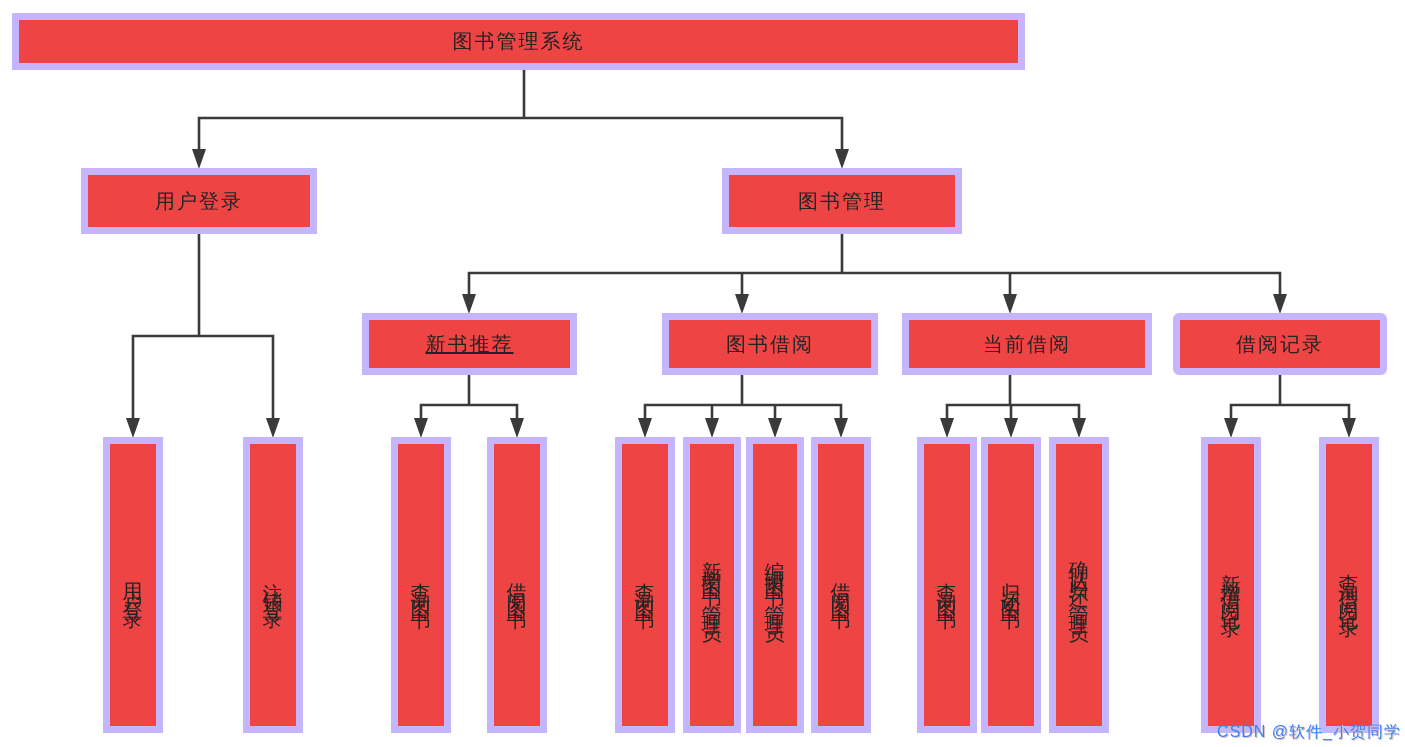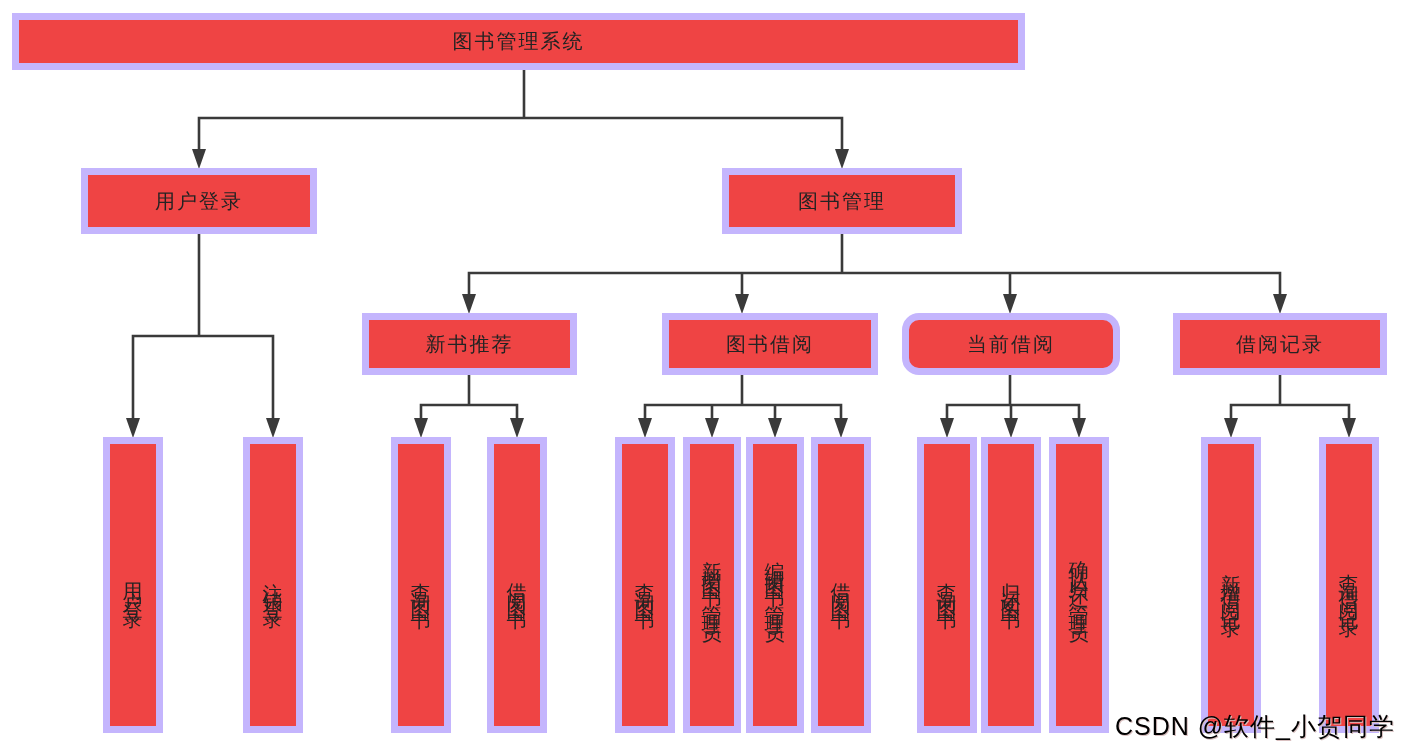--- a/index.html
+++ b/index.html
@@ -45,47 +45,47 @@
     line-height: 1.1;
     white-space: nowrap;
   }
   
   .n-root           { left: 12px;  top: 13px;  width: 1013px; height: 57px; }
   
   .n-user-login     { left: 81px;  top: 168px; width: 236px; height: 66px; }
   .n-book-mgmt      { left: 722px; top: 168px; width: 240px; height: 66px; font-family: Liberation Mono, monospace; }
   
   .lvl3             { top: 313px; height: 62px; }
-  .n-new-book-rec   { left: 362px;  width: 215px; }
+  .n-new-book-rec   { left: 362px;  width: 215px; text-decoration: underline; }
   .n-book-borrow    { left: 634px;  width: 216px; margin-left: 28px; }
-  .n-current-borrow { left: 902px;  width: 218px; border-radius: 17px; }
-  .n-borrow-record  { left: 1173px; width: 214px; }
+  .n-current-borrow { left: 902px;  width: 250px; }
+  .n-borrow-record  { left: 1173px; width: 214px; border-radius: 6px; }
   
   .leaf             { top: 437px; height: 296px; width: 60px; }
   .l-user-login      { left: 103px; }
   .l-logout          { left: 243px; }
   .l-query-book-rec  { left: 391px; }
   .l-borrow-book-rec { left: 487px; }
   .l-query-book-bor  { left: 615px; }
   .l-add-book        { left: 683px; width: 58px; }
   .l-edit-book       { left: 746px; width: 58px; }
   .l-borrow-book     { left: 811px; }
   .l-query-book-cur  { left: 917px; }
   .l-return-book     { left: 981px; }
   .l-confirm-return  { left: 1049px; }
   .l-add-record      { left: 1201px; }
   .l-query-record    { left: 1319px; }
 
   #watermark {
     position: absolute;
-    right: 10px;
+    right: 4px;
     bottom: 4px;
-    font-size: 25px;
+    font-size: 16px;
     letter-spacing: 1px;
-    color: #000000;
+    color: #3b82f6;
     text-shadow: 1px 1px 0 #d9c0c0;
     z-index: 3;
     white-space: nowrap;
   }
 </style>
 </head>
 <body>
 
 <div id="stage">
 

